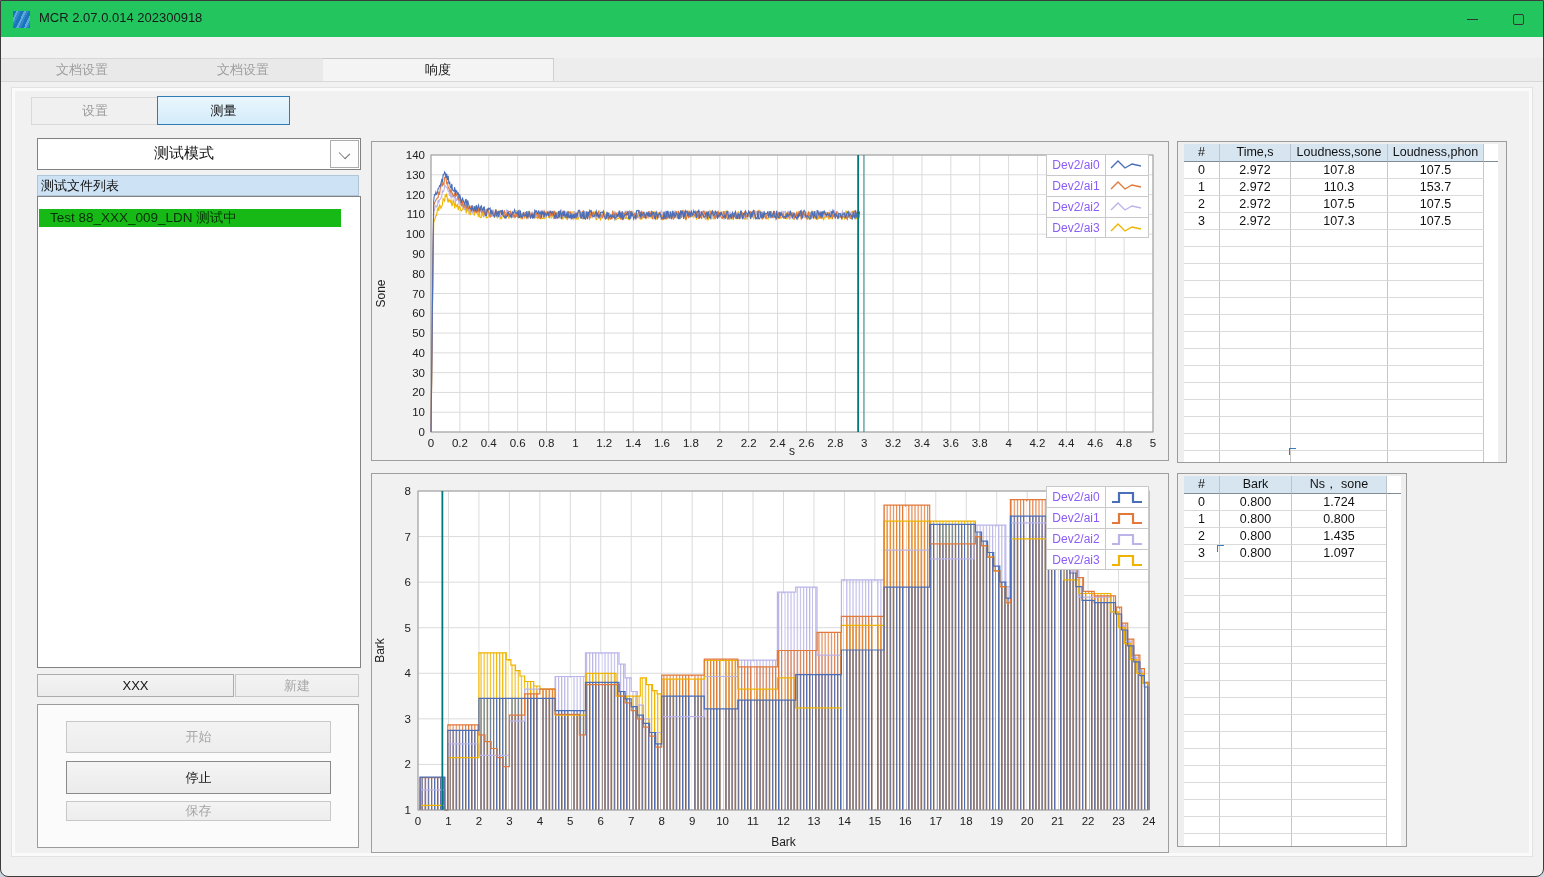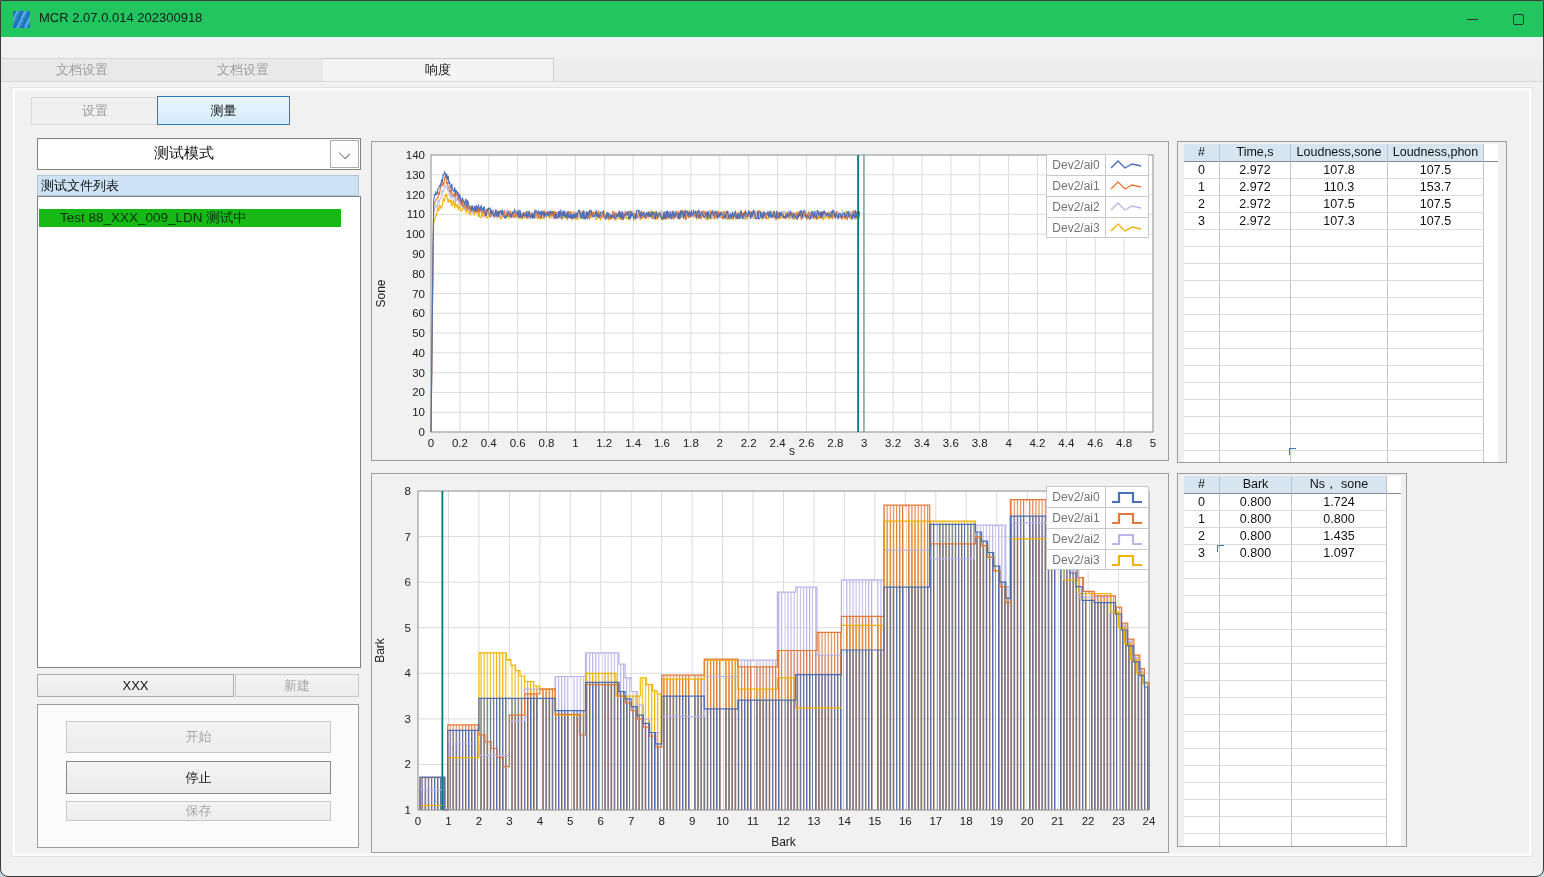--- a/index.html
+++ b/index.html
@@ -33,32 +33,32 @@
   .subtab.selected{background:linear-gradient(#EAF6FD,#D3ECFA);border:1px solid #2F7CB5;color:#111;}
   
   .combo{position:absolute;left:36px;top:137px;width:322px;height:30px;background:#fff;border:1px solid #818181;}
   .combo-text{position:absolute;left:0;top:5px;width:292px;text-align:center;font-size:15px;color:#111;}
   .combo-arrow{position:absolute;right:1px;top:1px;width:27px;height:26px;border:1px solid #ABABAB;background:#FDFDFD;}
   .chev{position:absolute;left:9px;top:8px;width:8px;height:8px;border-right:1.4px solid #6C6C6C;border-bottom:1.4px solid #6C6C6C;transform:rotate(45deg) scaleY(.8);}
   .list-header{position:absolute;left:36px;top:174px;width:322px;height:21px;background:#CDE3F5;border:1px solid #AFC6D8;
     font-size:13px;color:#111;display:flex;align-items:center;padding-left:3px;box-sizing:border-box;}
   .list-box{position:absolute;left:36px;top:195px;width:322px;height:470px;background:#fff;border:1px solid #828282;}
   .list-item-green{position:absolute;left:1px;top:12px;width:302px;height:18px;display:flex;align-items:center;
-    padding-left:21px;box-sizing:border-box;font-size:13.5px;color:#063006;}
+    padding-left:11px;box-sizing:border-box;font-size:13.5px;color:#063006;}
   .btn{position:absolute;display:flex;align-items:center;justify-content:center;font-size:13px;color:#111;
     background:linear-gradient(#F4F4F4,#EBEBEB);border:1px solid #ACACAC;box-sizing:border-box;}
   .btn.disabled{color:#A6A6A6;border:1px solid #C8C8C8;background:linear-gradient(#F3F3F3,#EDEDED);}
   .btn.strong{border:1px solid #8A8A8A;}
   .groupbox{position:absolute;left:36px;top:703px;width:320px;height:142px;background:#FBFBFB;border:1px solid #9B9B9B;}
   
   .chart-panel{position:absolute;background:#F1F1F1;border:1px solid #9E9EA0;}
   .legend{position:absolute;border-collapse:collapse;}
   .legend-row{display:flex;height:21px;}
   .legend-label{width:58px;background:#fff;border:1px solid #C9C9C9;border-bottom:none;display:flex;align-items:center;
-    justify-content:center;font-size:12px;color:#737373;}
+    justify-content:center;font-size:12px;color:#8b5cf6;}
   .legend-icon{width:42px;background:#fff;border:1px solid #C9C9C9;border-bottom:none;border-left:none;display:flex;align-items:center;justify-content:center;}
   .legend-row:last-child .legend-label,.legend-row:last-child .legend-icon{border-bottom:1px solid #C9C9C9;}
   
   .table-panel{position:absolute;background:#EFEFEF;border:1px solid #9B9B9B;overflow:hidden;}
   .dtable{position:absolute;left:6px;top:2px;background:#fff;}
   .dtr{display:flex;height:17px;}
   .dtd{box-sizing:border-box;border-right:1px solid #C6C6C6;border-bottom:1px solid #DADADA;
     font-size:12.5px;color:#111;text-align:center;line-height:16px;overflow:hidden;}
   .dth{box-sizing:border-box;background:#D7E5F1;border-right:1px solid #B9C4CC;border-bottom:1px solid #7F8C96;
     font-size:12.5px;color:#111;text-align:center;line-height:16px;}

